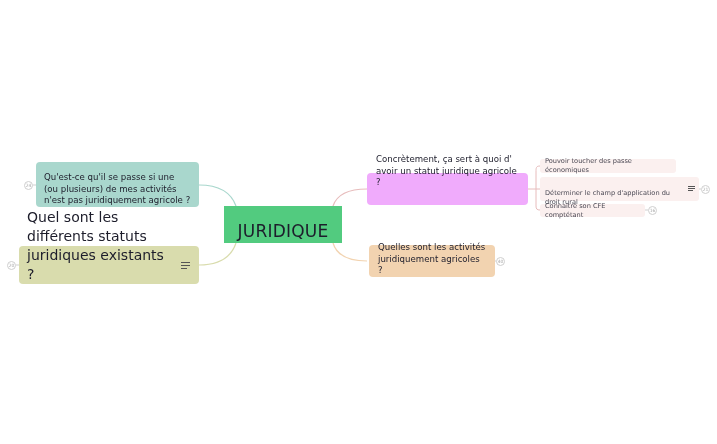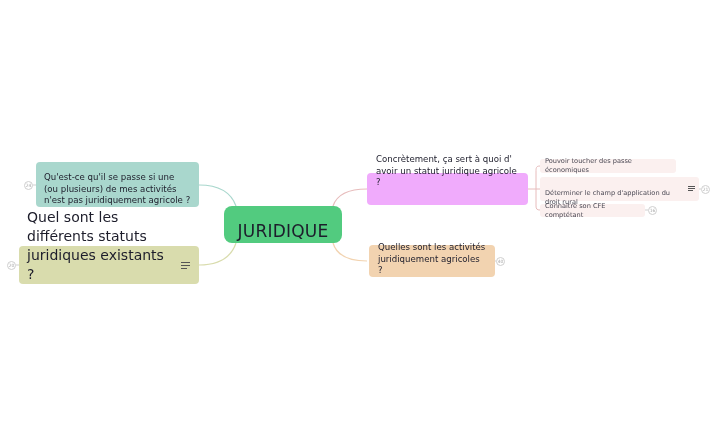--- a/index.html
+++ b/index.html
@@ -1,20 +1,20 @@
 <!DOCTYPE html>
 <html><head>
 <meta charset="utf-8">
 <style>
   html,body{margin:0;padding:0;}
   body{width:717px;height:444px;background:#ffffff;position:relative;overflow:hidden;font-family:"DejaVu Sans","Liberation Sans",sans-serif;}
   svg.edges{position:absolute;left:0;top:0;width:717px;height:444px;pointer-events:none;}
   .node{position:absolute;box-sizing:border-box;border-radius:4px;color:#1d1d2b;display:flex;align-items:flex-end;}
   .node .txt{line-height:1.35;}
-  .root{left:224px;top:206px;width:118px;height:37px;background:#52cb7f;border-radius:8px;justify-content:center;font-size:17px;letter-spacing:0.2px;}
+  .root{left:224px;top:206px;width:118px;height:37px;background:#52cb7f;border-radius:0;justify-content:center;font-size:17px;letter-spacing:0.2px;}
   .n-left1{left:36px;top:162px;width:163px;height:45px;background:#a9d7cd;padding:0 8px;font-size:8.6px;}
   .n-left2{left:19px;top:246px;width:180px;height:38px;background:#d9dcad;padding:0 8px;font-size:14px;}
   .n-right1{left:367px;top:173px;width:161px;height:32px;background:#f0abfc;padding:16px 9px;font-size:8.6px;}
   .n-right2{left:369px;top:245px;width:126px;height:32px;background:#f2d3b0;padding:0 9px;font-size:8.6px;}
   .leaf{position:absolute;box-sizing:border-box;border-radius:3px;background:#fbf0ef;color:#4c4a55;font-size:6.6px;padding:0 5px;display:flex;align-items:center;line-height:1.3;}
   .leaf1{left:540px;top:159px;width:136px;height:14px;}
   .leaf2{left:540px;top:177px;width:159px;height:24px;}
   .leaf3{left:540px;top:204px;width:105px;height:13px;}
   .note-icon{position:absolute;width:9px;height:7px;display:flex;flex-direction:column;justify-content:space-between;}
   .note-icon span{display:block;height:1px;background:#555;}

